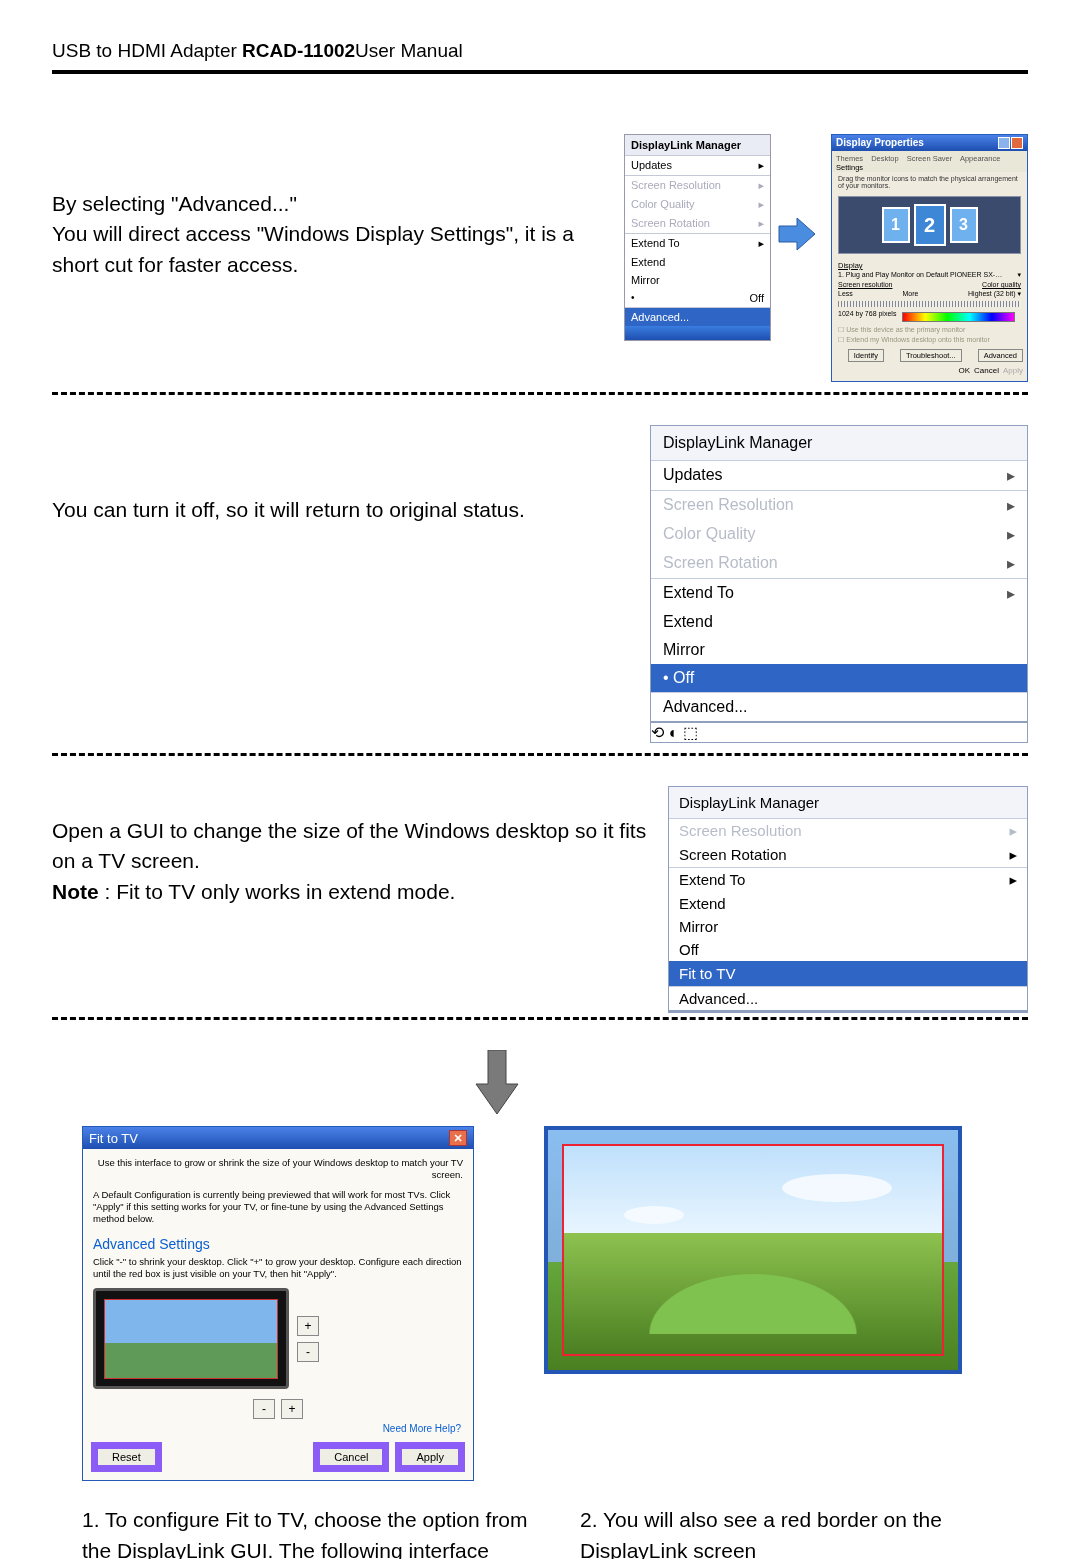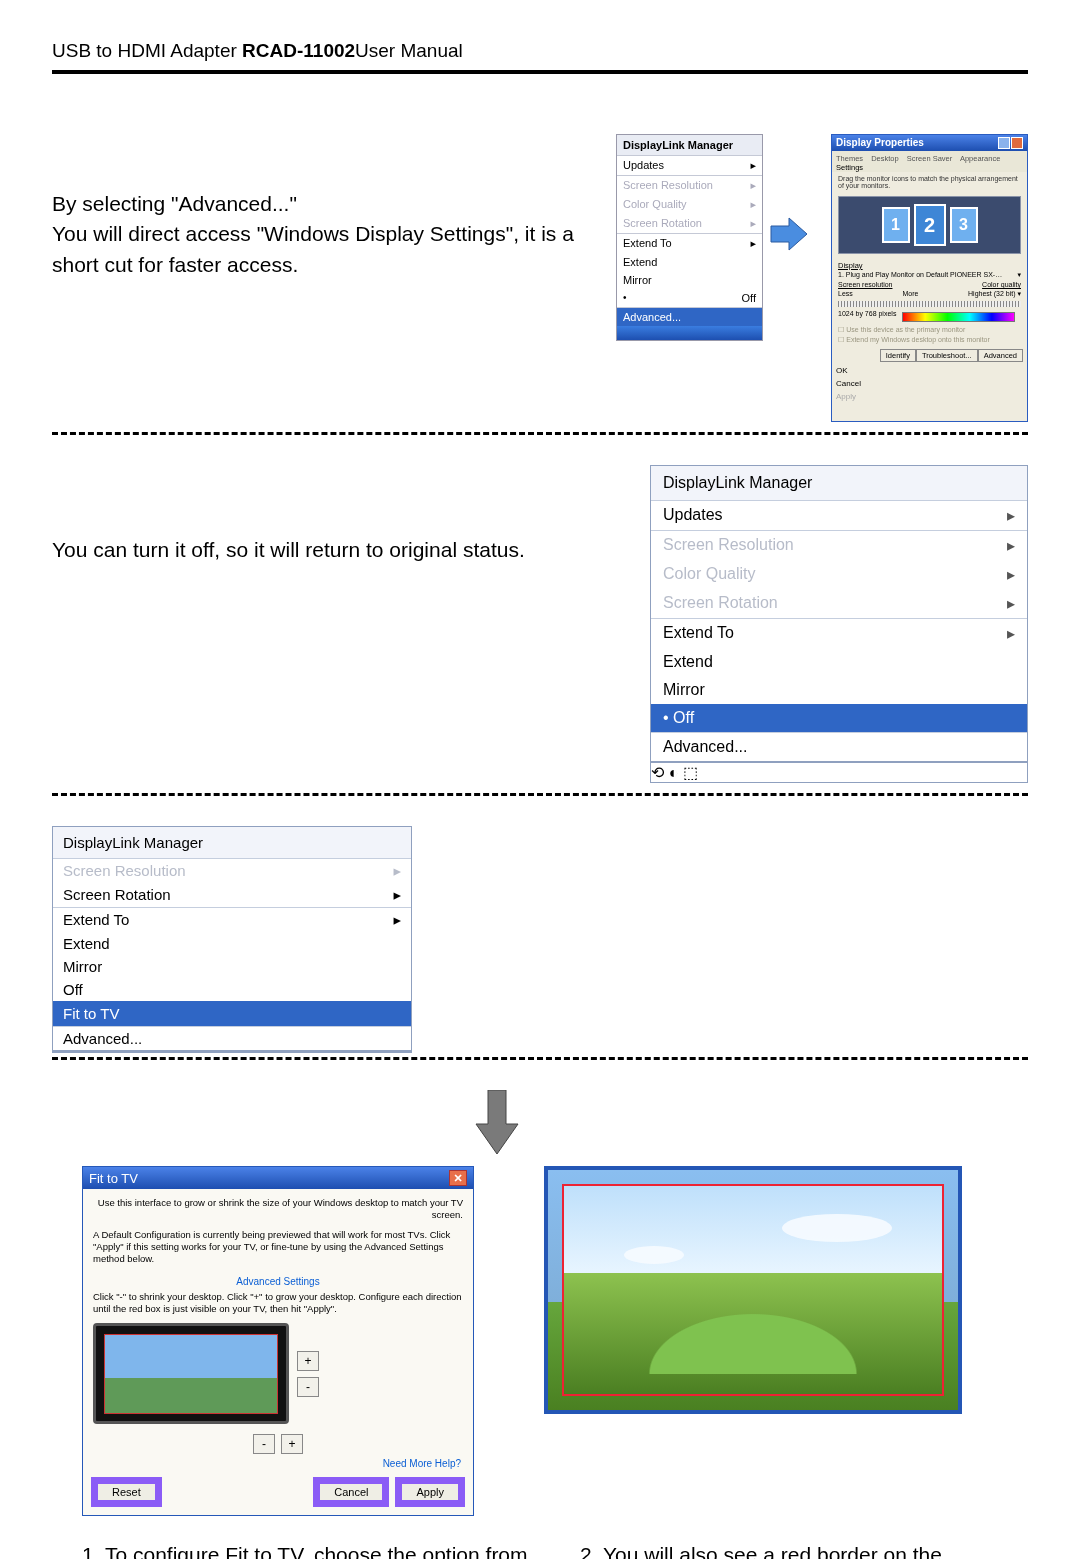--- a/index.html
+++ b/index.html
@@ -55,21 +55,21 @@
     width: 40px; height: 40px; margin: 80px 6px 0 6px;
   }
   .arrow-icon svg { width:100%; height:100%; }
 
   
   .disp-props {
     width: 195px;
     font-size: 8px;
     border: 1px solid #2a5cc0;
     background: #efecdf;
-    margin-left: 16px;
+    margin-left: 8px;
   }
   .disp-props .titlebar {
     background: linear-gradient(#4b82e8,#1d4eb0);
     color:#fff; font-size:10px; font-weight:bold;
     padding:2px 4px; display:flex; justify-content:space-between;
   }
   .disp-props .tabs { background:#e9e7d7; padding:3px 4px 0 4px; font-size:7.5px; }
   .disp-props .tabs span { margin-right:6px; color:#555; }
   .disp-props .tabs .active { font-weight:normal; color:#000; }
   .disp-props .hint { padding:3px 6px; font-size:7px; color:#333; }
@@ -80,23 +80,23 @@
     border:1px solid #8a93a9;
     display:flex; align-items:center; justify-content:center; gap:4px;
   }
   .monitors .mon { width:24px; height:32px; background:#6fb0ef; border:2px solid #fff; color:#fff; font-weight:bold; display:flex; align-items:center; justify-content:center; font-size:16px;}
   .monitors .mon.sel { background:#3e86d6; height:38px; width:28px; font-size:20px;}
   .disp-props .sect-lbl { font-size:7.5px; padding: 3px 6px 0 6px; text-decoration: underline; }
   .disp-props .row { display:flex; justify-content:space-between; padding:1px 6px; font-size:7px; }
   .disp-props .slider { height:6px; margin:2px 6px; background:repeating-linear-gradient(90deg,#888 0,#888 1px,#eee 1px,#eee 3px); position:relative;}
   .disp-props .colorbar { height:8px; margin:2px 6px; background:linear-gradient(90deg,#f00,#ff0,#0f0,#0ff,#00f,#f0f); border:1px solid #777;}
   .disp-props .chk { font-size:7px; color:#9a9680; padding:1px 6px; }
-  .disp-props .btns { display:flex; justify-content:flex-end; gap:0; padding:4px; }
+  .disp-props .btns { display:flex; justify-content:flex-end; gap:16px; padding:4px; }
   .disp-props .btns .btn { font-size:7.5px; border:1px solid #888; background:#efece0; padding:1px 5px;}
-  .disp-props .btns2 { display:flex; justify-content:flex-end; gap:4px; padding:0 4px 20px 4px;flex-direction:column;}
+  .disp-props .btns2 { display:flex; justify-content:flex-end; gap:4px; padding:0 4px 6px 4px;}
 
   
   .large-menu-wrap { width: 378px; }
   .large-menu {
     border: 1px solid #8fa0bf;
     background:#fff;
     font-size: 16px;
   }
   .large-menu .title { background:#f2f4fa; padding:8px 12px; font-weight:normal; border-bottom:1px solid #c5cede;}
   .large-menu .row { display:flex; justify-content:space-between; padding:5px 12px; }
@@ -136,21 +136,21 @@
     padding:3px 6px;
     display:flex; justify-content:space-between; align-items:center;
   }
   .fit-dialog .close {
     width:16px; height:14px; background:#e86f4a; border:1px solid #a33;
     display:flex; align-items:center; justify-content:center;
     color:#fff; font-size:11px; font-weight:bold;
   }
   .fit-dialog .intro { font-size:9.5px; padding:8px 10px; line-height:1.25;text-align:right;}
   .fit-dialog .intro2 { font-size:9.5px; padding:0 10px 6px 10px; line-height:1.25;}
-  .fit-dialog .link { color:#0b5fd4; font-size:10px; padding:6px 10px 2px 10px; display:block;text-align:center;}
+  .fit-dialog .link { color:#0b5fd4; font-size:14px; padding:6px 10px 2px 10px; display:block;}
   .fit-dialog .hint2 { font-size:9.5px; padding:2px 10px 4px 10px; line-height:1.25;}
   .fit-dialog .preview-area { display:flex; align-items:center; gap:8px; padding:4px 10px;}
   .fit-dialog .tv {
     width:190px; height:95px; background:#111; border:3px solid #555; border-radius:4px;
     display:flex; align-items:center; justify-content:center;
   }
   .fit-dialog .tv .screen { width:172px; height:78px; background:linear-gradient(#7fb6ec 55%, #5f9a58 55%); border:1px solid #c33;}
   .fit-dialog .pm-col { display:flex; flex-direction:column; gap:6px;}
   .fit-dialog .pm { width:20px; height:18px; border:1px solid #888; background:#f2f1ea; display:flex; align-items:center; justify-content:center; font-size:12px;}
   .fit-dialog .pm-row { display:flex; justify-content:center; gap:6px; padding:6px 0 4px 0;}
@@ -336,20 +336,24 @@
         </div>
         <div class="large-menu tray"><span>⟲ ◐ ⬚</span></div>
       </div>
     </div>
   </div>
 
   <hr class="dashed-sep">
 
   <div class="section">
     <div class="sec-row">
+      <div class="body-text" style="margin-top:30px;">
+        <span>Open a GUI to change the size of the Windows desktop so it fits on a TV screen.</span><br>
+        <b>Note</b><span> : Fit to TV only works in extend mode.</span>
+      </div>
       <div class="menu3-wrap">
         <div class="menu3">
           <div class="title">DisplayLink Manager</div>
           <div class="row disabled">
               <span>Screen Resolution</span>
               <span>▸</span>
             </div>
           <div class="row">
               <span>Screen Rotation</span>
               <span>▸</span>

